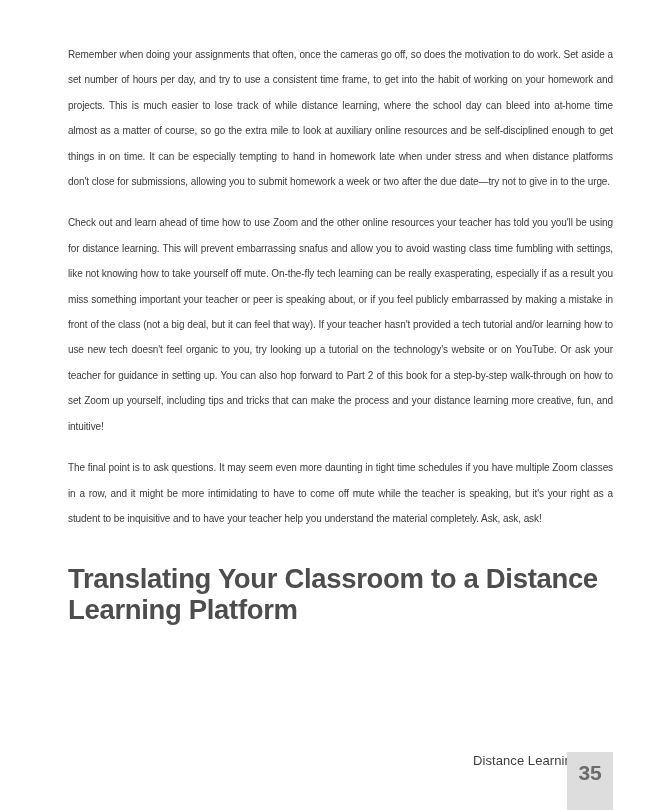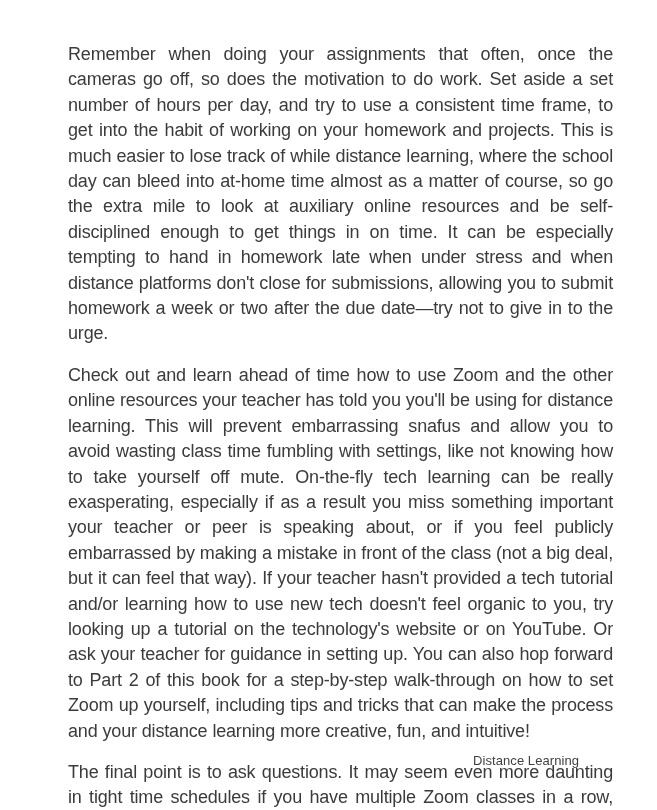--- a/index.html
+++ b/index.html
@@ -23,21 +23,21 @@
   }
 
   #content {
     position: absolute;
     left: 68px;
     top: 42px;
     width: 545px;
   }
 
   .para {
-    font-size: 18px;
+    font-size: 10px;
     line-height: 25.4px;
     color: #3b3b3b;
     text-align: justify;
     text-justify: inter-word;
     margin: 0 0 16px 0;
     letter-spacing: -0.01em;
     word-spacing: 0.01em;
   }
 
   .para:last-child {
@@ -105,15 +105,18 @@
     <p class="para">Check out and learn ahead of time how to use Zoom and the other online resources your teacher has told you you'll be using for distance learning. This will prevent embarrassing snafus and allow you to avoid wasting class time fumbling with settings, like not knowing how to take yourself off mute. On-the-fly tech learning can be really exasperating, especially if as a result you miss something important your teacher or peer is speaking about, or if you feel publicly embarrassed by making a mistake in front of the class (not a big deal, but it can feel that way). If your teacher hasn't provided a tech tutorial and/or learning how to use new tech doesn't feel organic to you, try looking up a tutorial on the technology's website or on YouTube. Or ask your teacher for guidance in setting up. You can also hop forward to Part 2 of this book for a step-by-step walk-through on how to set Zoom up yourself, including tips and tricks that can make the process and your distance learning more creative, fun, and intuitive!</p>
 
     <p class="para">The final point is to ask questions. It may seem even more daunting in tight time schedules if you have multiple Zoom classes in a row, and it might be more intimidating to have to come off mute while the teacher is speaking, but it's your right as a student to be inquisitive and to have your teacher help you understand the material completely. Ask, ask, ask!</p>
 
     <h2 class="section-heading">Translating Your Classroom to a Distance Learning Platform</h2>
 
   </div>
 
   <div id="footer">
     <div id="footer-label">Distance Learning</div>
+    <div id="page-number-box">
+      <div id="page-number">35</div>
+    </div>
   </div>
 
 </div>
 
 </body></html>

